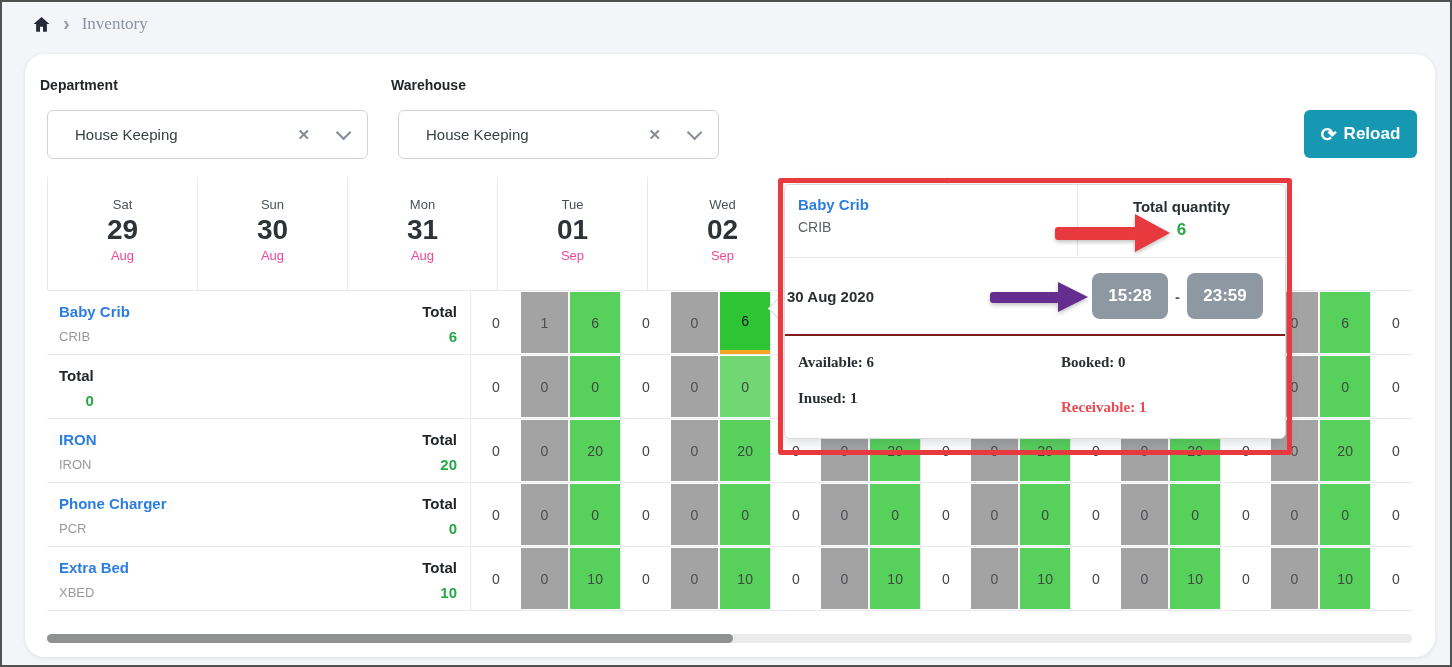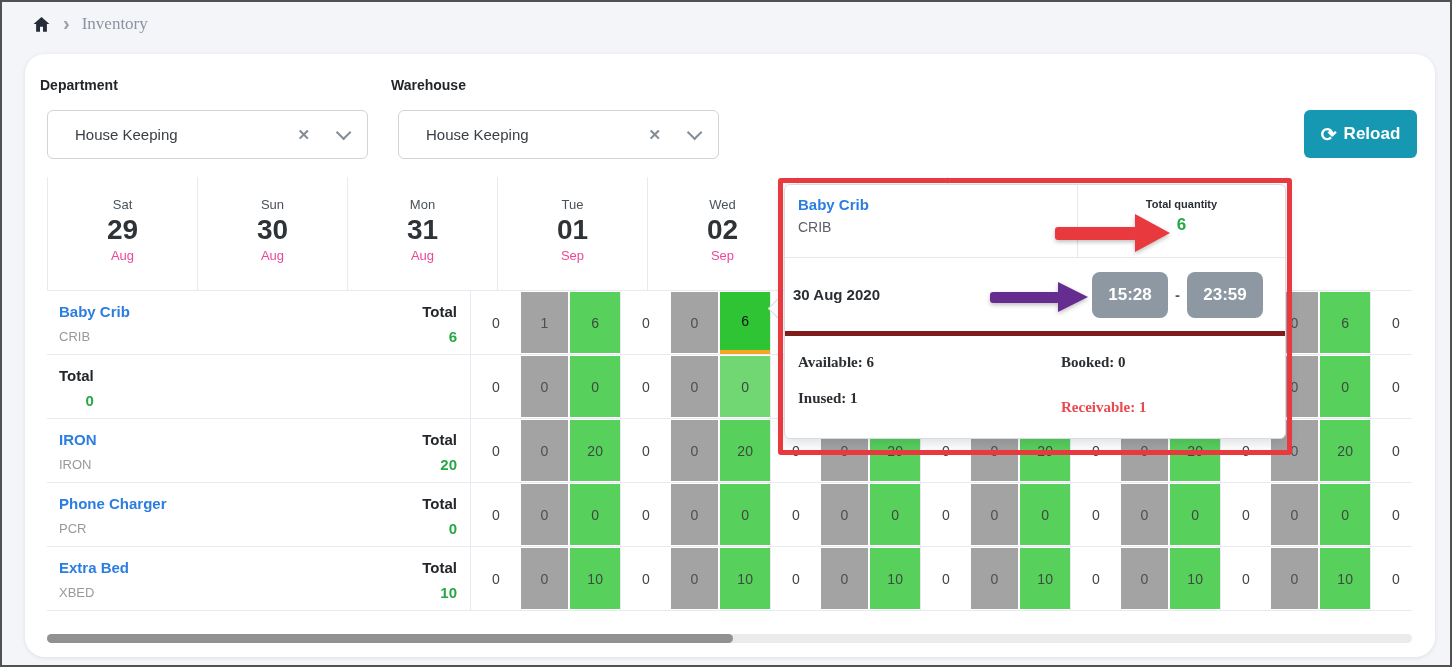--- a/index.html
+++ b/index.html
@@ -64,23 +64,23 @@
   
   .tip-arrow{ position:absolute; left:769px; top:299px; width:15px; height:15px; background:#fff;
     border-left:1px solid #d8dbe0; border-bottom:1px solid #d8dbe0; transform:rotate(45deg); z-index:24;}
   .popup{ position:absolute; left:782px; top:182px; width:502px; height:255px; background:#fff;
     border:1px solid #d8dbe0; border-radius:6px; box-shadow:0 3px 14px rgba(20,30,50,.16); z-index:25;}
   .pop-s1{ height:73px; display:flex; border-bottom:1px solid #e4e7ec;}
   .pop-s1-left{ width:293px; padding:11px 0 0 13px; border-right:1px solid #e4e7ec;}
   .pop-name{ font-size:15px; font-weight:700; color:#2b7de1; cursor:pointer;}
   .pop-code{ font-size:14px; color:#5c6066; margin-top:6px;}
   .pop-s1-right{ flex:1; text-align:center; padding-top:13px;}
-  .pop-tq-label{ font-size:11px; font-weight:700; color:#2b2f33;}
+  .pop-tq-label{ font-size:15px; font-weight:700; color:#2b2f33;}
   .pop-tq-val{ font-size:17px; font-weight:700; color:#28a745; margin-top:5px;}
-  .pop-s2{ height:78px; display:flex; align-items:center; padding:0 22px 0 8px; border-bottom:5px solid #7f1d1d;}
+  .pop-s2{ height:78px; display:flex; align-items:center; padding:0 22px 0 2px; border-bottom:2px solid #7f1d1d;}
   .pop-date{ font-size:15px; font-weight:700; color:#2b2f33; flex:1;}
   .badge{ width:76px; height:46px; background:#8d98a3; border-radius:8px; color:#fff; font-weight:700;
     font-size:17px; display:flex; align-items:center; justify-content:center;}
   .badge-sep{ font-size:15px; font-weight:700; color:#555a60; margin:0 7px;}
   .pop-s3{ position:relative; height:102px;}
   .pop-kv{ position:absolute; font-size:15px; font-weight:700; color:#2b2f33;font-family:Liberation Serif, serif;}
   .kv-available{ left:13px; top:18px;}
   .kv-booked{ left:276px; top:18px;}
   .kv-inused{ left:13px; top:54px;}
   .kv-receivable{ left:276px; top:63px; color:#e9494f;}

